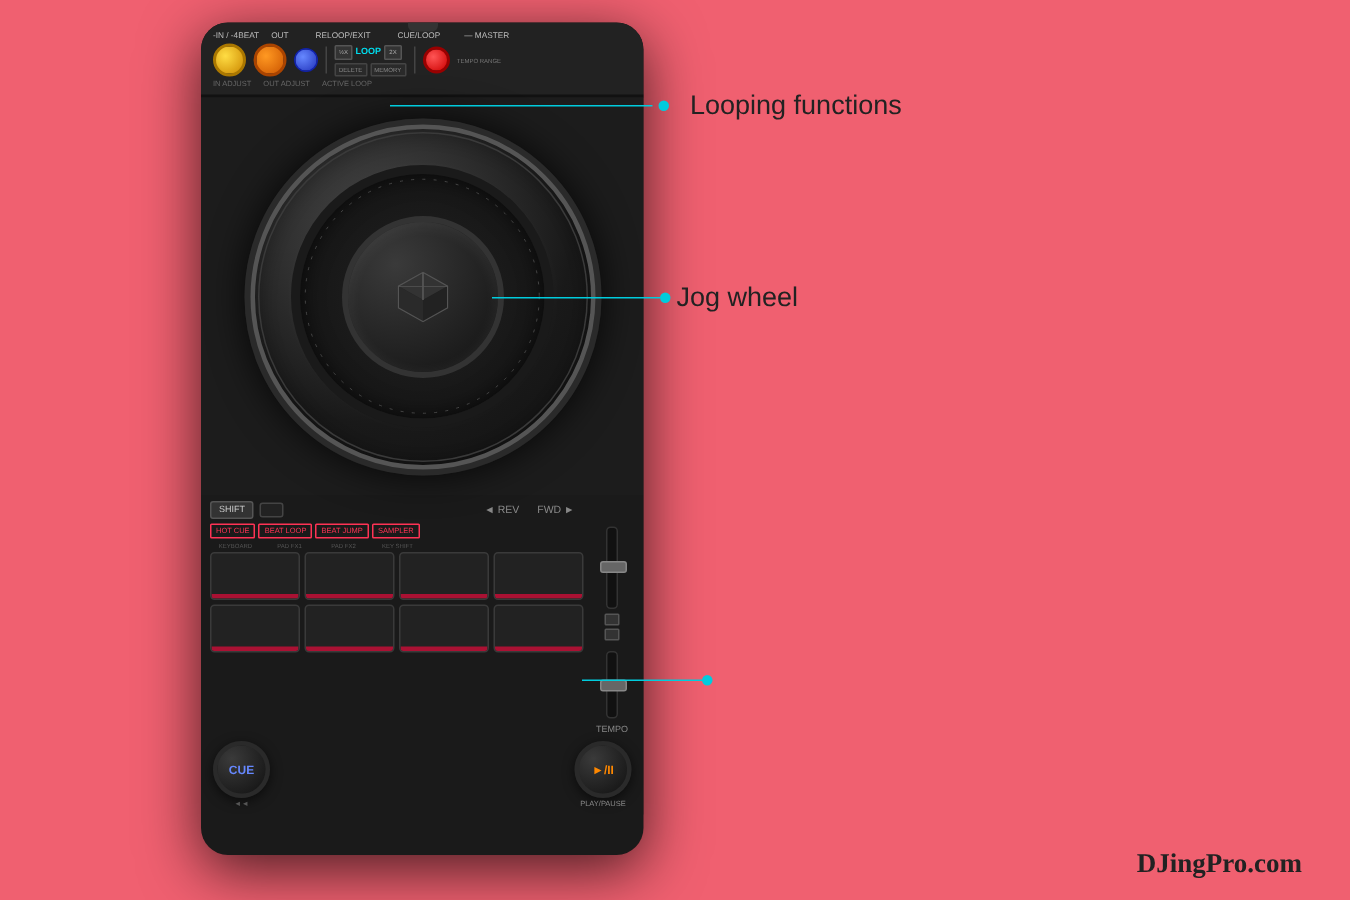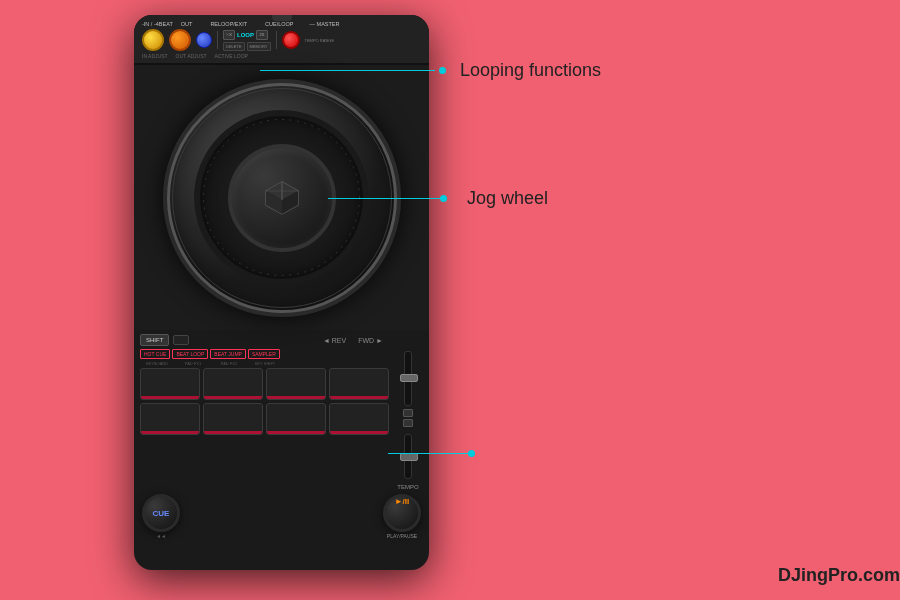--- a/index.html
+++ b/index.html
@@ -181,21 +181,21 @@
         <div style="display:flex;flex-direction:column;align-items:center;">
           <div style="width:38px;height:38px;border-radius:50%;background:radial-gradient(circle at 30% 28%,#3a3a3a,#111);border:3px solid #2a2a2a;cursor:pointer;box-shadow:0 2px 8px rgba(0,0,0,0.6);display:flex;align-items:center;justify-content:center;">
             <span style="font-size:8px;color:#6688ff;font-weight:bold;">CUE</span>
           </div>
           <div style="font-size:5px;color:#555;margin-top:1px;">◄◄</div>
         </div>
 
         <div style="width:40px;"></div>
 
         <div style="display:flex;flex-direction:column;align-items:center;">
-          <div style="width:38px;height:38px;border-radius:50%;background:radial-gradient(circle at 30% 28%,#3a3a3a,#111);border:3px solid #2a2a2a;cursor:pointer;box-shadow:0 2px 8px rgba(0,0,0,0.6);display:flex;justify-content:center;">
+          <div style="width:38px;height:38px;border-radius:50%;background:radial-gradient(circle at 30% 28%,#3a3a3a,#111);border:3px solid #2a2a2a;cursor:pointer;box-shadow:0 2px 8px rgba(0,0,0,0.6);display:flex;align-items:center;justify-content:center;">
             <span style="font-size:8px;color:#ff8800;font-weight:bold;">►/II</span>
           </div>
           <div style="font-size:5px;color:#888;margin-top:1px;">PLAY/PAUSE</div>
         </div>
       </div>
     </div>
 
     <div style="position:absolute;top:0;left:50%;transform:translateX(-50%);width:20px;height:6px;background:#333;border-radius:0 0 4px 4px;"></div>
 
   </div>
@@ -203,23 +203,23 @@
 
 <div style="position:absolute; top:60px; left:260px; display:flex; align-items:center; gap:4px;">
   <div style="width:175px; height:1.5px; background:#00ccdd;"></div>
   <div style="width:7px;height:7px;border-radius:50%;background:#00ccdd;flex-shrink:0;"></div>
   <div style="font-size:18px;color:#222;font-weight:500;margin-left:10px;white-space:nowrap;">Looping functions</div>
 </div>
 
 <div style="position:absolute; top:188px; left:328px; display:flex; align-items:center; gap:0;">
   <div style="width:112px; height:1.5px; background:#00ccdd;"></div>
   <div style="width:7px;height:7px;border-radius:50%;background:#00ccdd;flex-shrink:0;"></div>
-  <div style="font-size:18px;color:#222;font-weight:500;margin-left:20px;white-space:nowrap;">Jog wheel</div>
+  <div style="font-size:18px;color:#222;font-weight:500;margin-left:4px;white-space:nowrap;">Jog wheel</div>
 </div>
 
 <div style="position:absolute; top:450px; left:388px; display:flex; align-items:center; gap:0;">
   <div style="width:80px; height:1.5px; background:#00ccdd;"></div>
   <div style="width:7px;height:7px;border-radius:50%;background:#00ccdd;flex-shrink:0;"></div>
 </div>
 
-<div style="position:absolute; bottom:14px; right:0; font-size:18px; font-weight:bold; color:#222;">
+<div style="position:absolute; bottom:14px; right:32px; font-size:18px; font-weight:bold; color:#222;font-family:Liberation Serif, serif;">
   <span>DJing</span><span>Pro.com</span>
 </div>
 
 </body></html>

